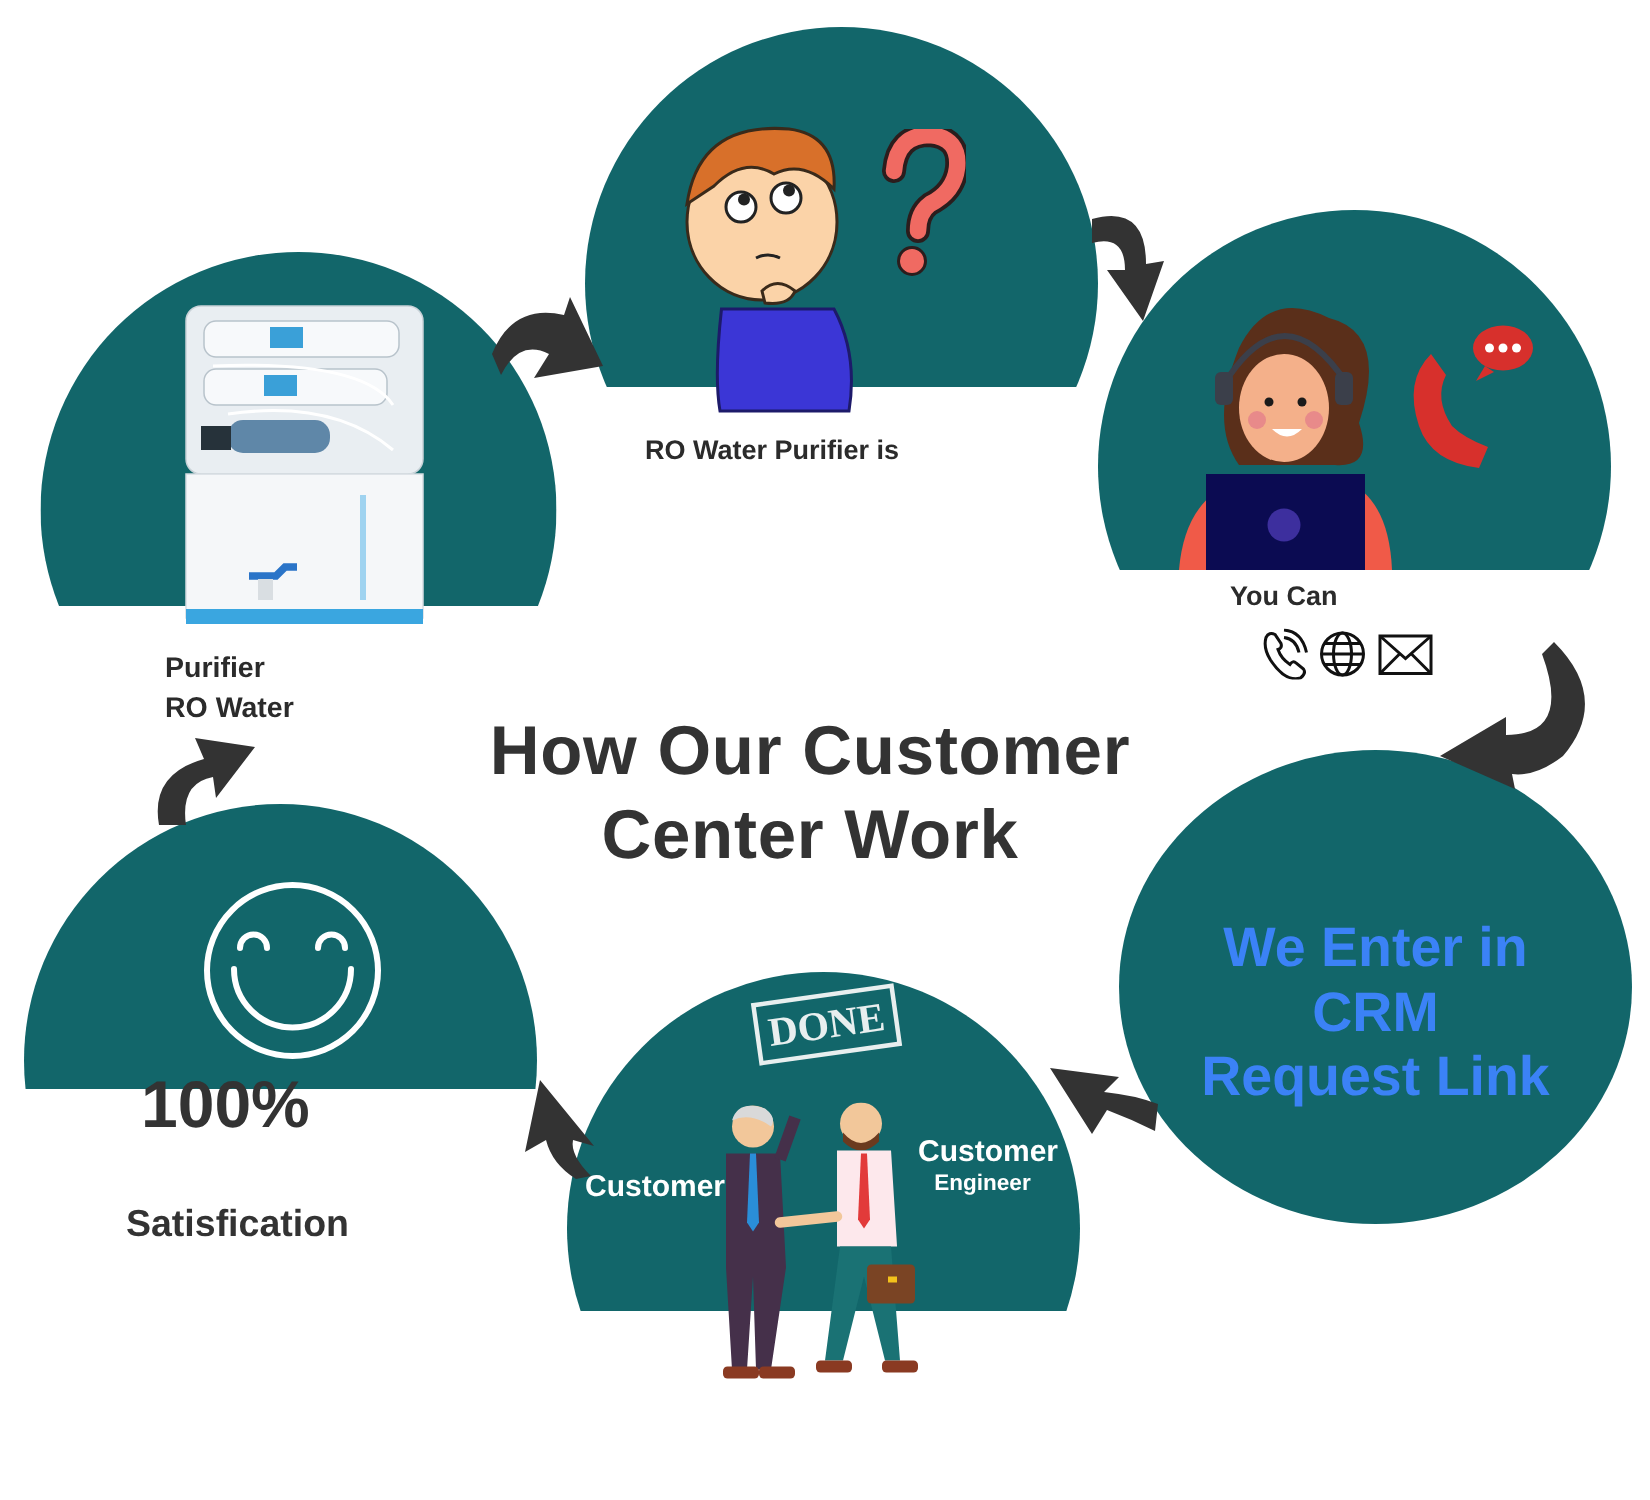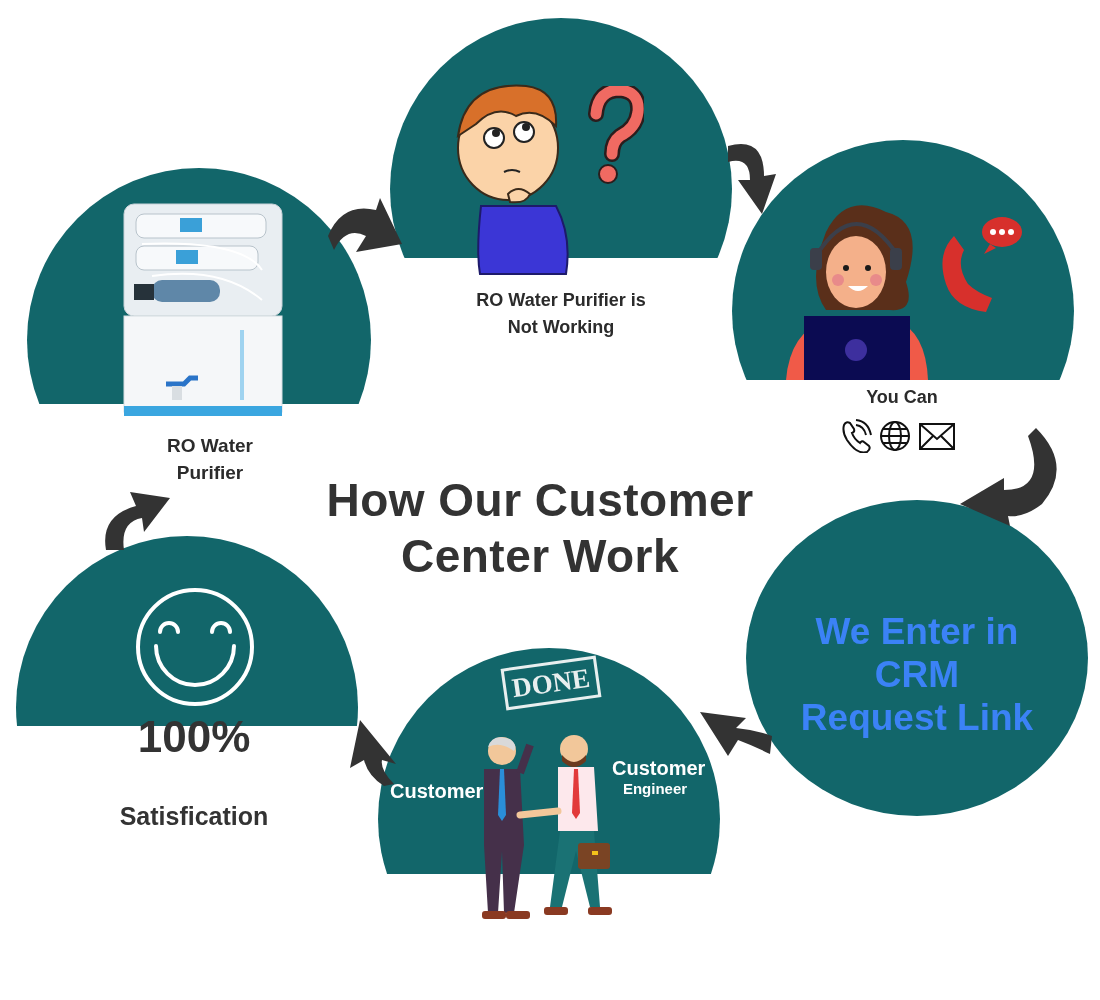--- a/index.html
+++ b/index.html
@@ -1,21 +1,21 @@
 <!DOCTYPE html>
 <html><head>
 <meta charset="utf-8">
 <style>
   html, body { margin: 0; padding: 0; background: #ffffff; }
   body { width: 1100px; height: 1000px; position: relative; overflow: hidden;
          font-family: "Liberation Sans", "DejaVu Sans", sans-serif; color: #333333; }
   .abs { position: absolute; }
   .half { position: absolute; overflow: hidden; }
   .half .disc { position: absolute; border-radius: 50%; background: #12666A; }
-  .label { position: absolute; text-align: center; font-weight: bold; color: #2b2b2b; }
+  .label { position: absolute; text-align: left; font-weight: bold; color: #2b2b2b; }
   .arrow svg { display: block; }
   .title { position: absolute; left: 290px; top: 472px; width: 500px; text-align: center;
            font-size: 46px; line-height: 56px; font-weight: bold; color: #333333; letter-spacing: 0.5px; }
   .crm { position: absolute; left: 746px; top: 500px; width: 342px; height: 316px; border-radius: 50%;
          background: #12666A; }
   .crm-text { position: absolute; left: 746px; top: 610px; width: 342px; text-align: center; color: #3b82f6;
               font-size: 37px; line-height: 43px; font-weight: bold; }
   .white-lbl { position: absolute; color: #ffffff; font-weight: bold; }
 </style>
 </head>
@@ -37,22 +37,22 @@
     <path d="M20 44 Q 120 40 140 70" stroke="#ffffff" stroke-width="2" fill="none"></path>
     <path d="M30 76 Q 100 66 140 100" stroke="#ffffff" stroke-width="2" fill="none"></path>
     <rect x="2" y="116" width="158" height="96" fill="#f5f7f9" stroke="#d6dde2"></rect>
     <rect x="118" y="130" width="4" height="70" fill="#9fd3f0"></rect>
     <path d="M44 184 h18 l6 -6 h8" stroke="#2a74c8" stroke-width="5" fill="none"></path>
     <rect x="50" y="186" width="10" height="14" fill="#d9dee2"></rect>
     <rect x="2" y="206" width="158" height="10" fill="#3aa6e0"></rect>
   </svg>
 </div>
 <div class="label" style="left:110px; top:432px; width:200px; font-size:19px; line-height:27px;">
+  <div>Purifier</div>
   <div>RO Water</div>
-  <div>Purifier</div>
 </div>
 
 <div class="half" style="left:390px; top:18px; width:342px; height:240px;">
   <div class="disc" style="left:0; top:0; width:342px; height:342px;"></div>
 </div>
 <div class="abs" style="left:446px; top:76px; width:140px; height:200px;">
   <svg width="140" height="200" viewBox="0 0 140 200">
     <path d="M35 130 Q 30 175 34 198 L 120 198 Q 126 160 110 130 Z" fill="#3b36d6" stroke="#1d1a6a" stroke-width="2"></path>
     <ellipse cx="62" cy="72" rx="50" ry="52" fill="#fbd3a8" stroke="#3a2a1a" stroke-width="2"></ellipse>
     <path d="M12 60 Q 20 5 80 10 Q 112 14 110 50 Q 90 30 70 40 Q 50 28 30 48 Z" fill="#d8702a" stroke="#3a2a1a" stroke-width="2"></path>
@@ -66,21 +66,20 @@
 </div>
 <div class="abs" style="left:588px; top:86px; width:56px; height:100px;">
   <svg width="56" height="100" viewBox="0 0 56 100">
     <path d="M8 28 Q 10 4 32 4 Q 52 6 50 26 Q 48 42 32 50 Q 24 56 24 68" stroke="#2b1d1d" stroke-width="16" fill="none" stroke-linecap="round"></path>
     <path d="M8 28 Q 10 4 32 4 Q 52 6 50 26 Q 48 42 32 50 Q 24 56 24 68" stroke="#F06A62" stroke-width="11" fill="none" stroke-linecap="round"></path>
     <circle cx="20" cy="88" r="9" fill="#F06A62" stroke="#2b1d1d" stroke-width="2"></circle>
   </svg>
 </div>
 <div class="label" style="left:430px; top:287px; width:262px; font-size:18px; line-height:27px;">
   <div>RO Water Purifier is</div>
-  <div>Not Working</div>
 </div>
 
 <div class="half" style="left:732px; top:140px; width:342px; height:240px;">
   <div class="disc" style="left:0; top:0; width:342px; height:342px;"></div>
 </div>
 <div class="abs" style="left:786px; top:192px; width:150px; height:188px;">
   <svg width="150" height="188" viewBox="0 0 150 188">
     <path d="M0 188 Q 4 140 40 128 L 110 128 Q 140 140 142 188 Z" fill="#F05A48"></path>
     <path d="M40 40 Q 60 0 100 20 Q 140 30 120 90 Q 130 120 104 118 L 40 118 Q 20 90 40 40 Z" fill="#5a2f1a"></path>
     <ellipse cx="70" cy="80" rx="30" ry="36" fill="#f4b08a"></ellipse>

